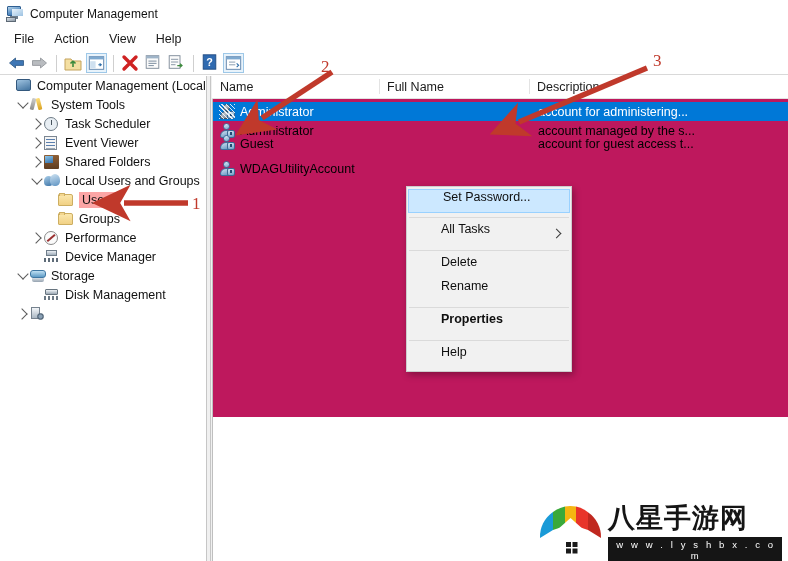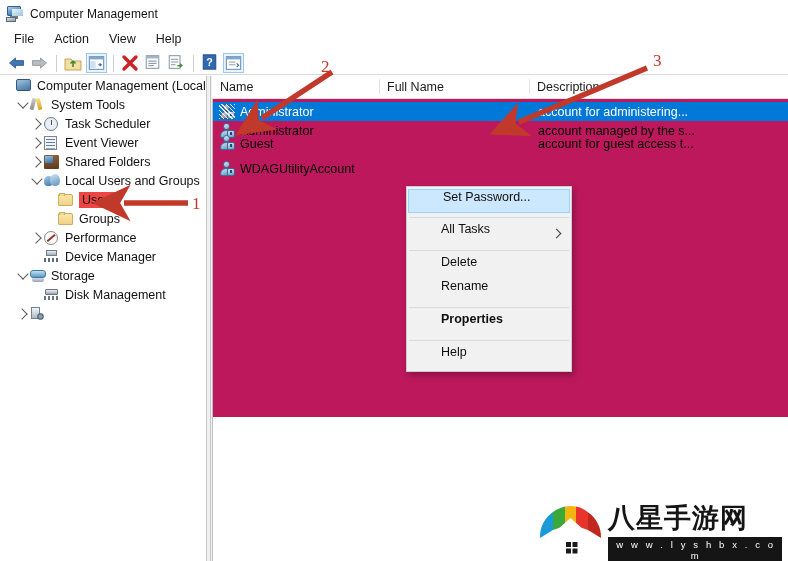--- a/index.html
+++ b/index.html
@@ -61,21 +61,21 @@
   }
   
   .trow{height:19px;display:flex;align-items:center;white-space:nowrap;position:relative;}
   .trow .exp{width:14px;height:19px;flex:none;display:flex;align-items:center;justify-content:center;
     font-size:0;color:#5a5a5a;}
   .chev{width:7px;height:7px;border-right:1.4px solid #5b5b5b;border-bottom:1.4px solid #5b5b5b;}
   .chev.right{transform:rotate(-45deg);margin-left:-2px;}
   .chev.down{transform:rotate(45deg);margin-top:-3px;}
   .trow .ticon{width:17px;height:17px;flex:none;margin-right:4px;position:relative;}
   .trow .tlabel{font-size:12.5px;color:#111;}
-  .trow.sel .tlabel{background:#ef4444;padding:1px 4px 1px 3px;}
+  .trow.sel .tlabel{background:#fca5a5;padding:1px 4px 1px 3px;}
   
   .ic-comp{background:linear-gradient(160deg,#9fc3e0,#42739f);border:1px solid #33587d;
     border-radius:2px;width:15px;height:12px;margin-top:2px;box-sizing:border-box;}
   .ic-tools{width:15px;height:15px;margin-top:1px;position:relative;}
   .ic-tools:before{content:"";position:absolute;left:1px;top:1px;width:4px;height:12px;
     background:linear-gradient(180deg,#cfcfcf,#8c8c8c);transform:rotate(14deg);border-radius:1px;}
   .ic-tools:after{content:"";position:absolute;left:7px;top:1px;width:4px;height:12px;
     background:linear-gradient(180deg,#ffdf7a,#d9a223);transform:rotate(-14deg);border-radius:1px;}
   .ic-clock{width:14px;height:14px;margin-top:2px;border:1.5px solid #6f7c87;border-radius:50%;
     background:#e8eef3;box-sizing:border-box;position:relative;}

